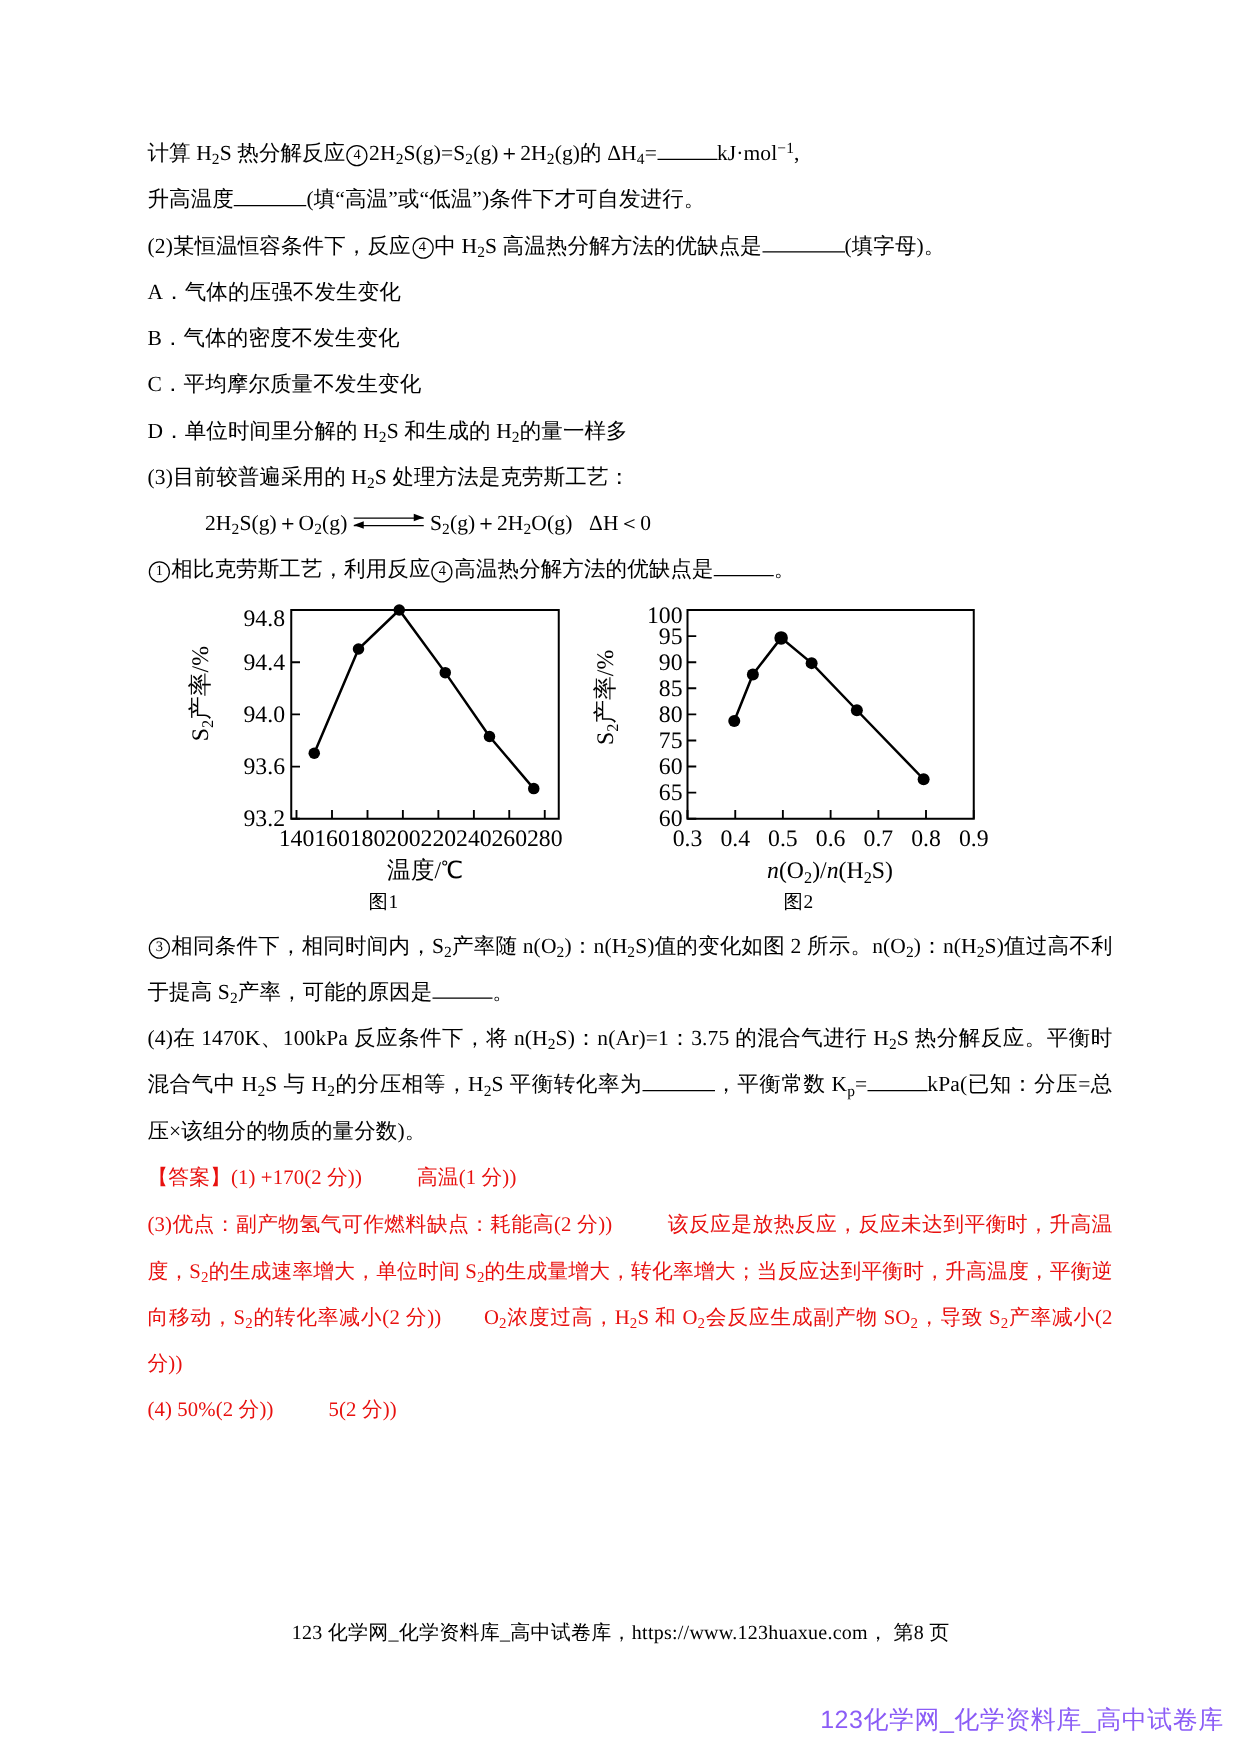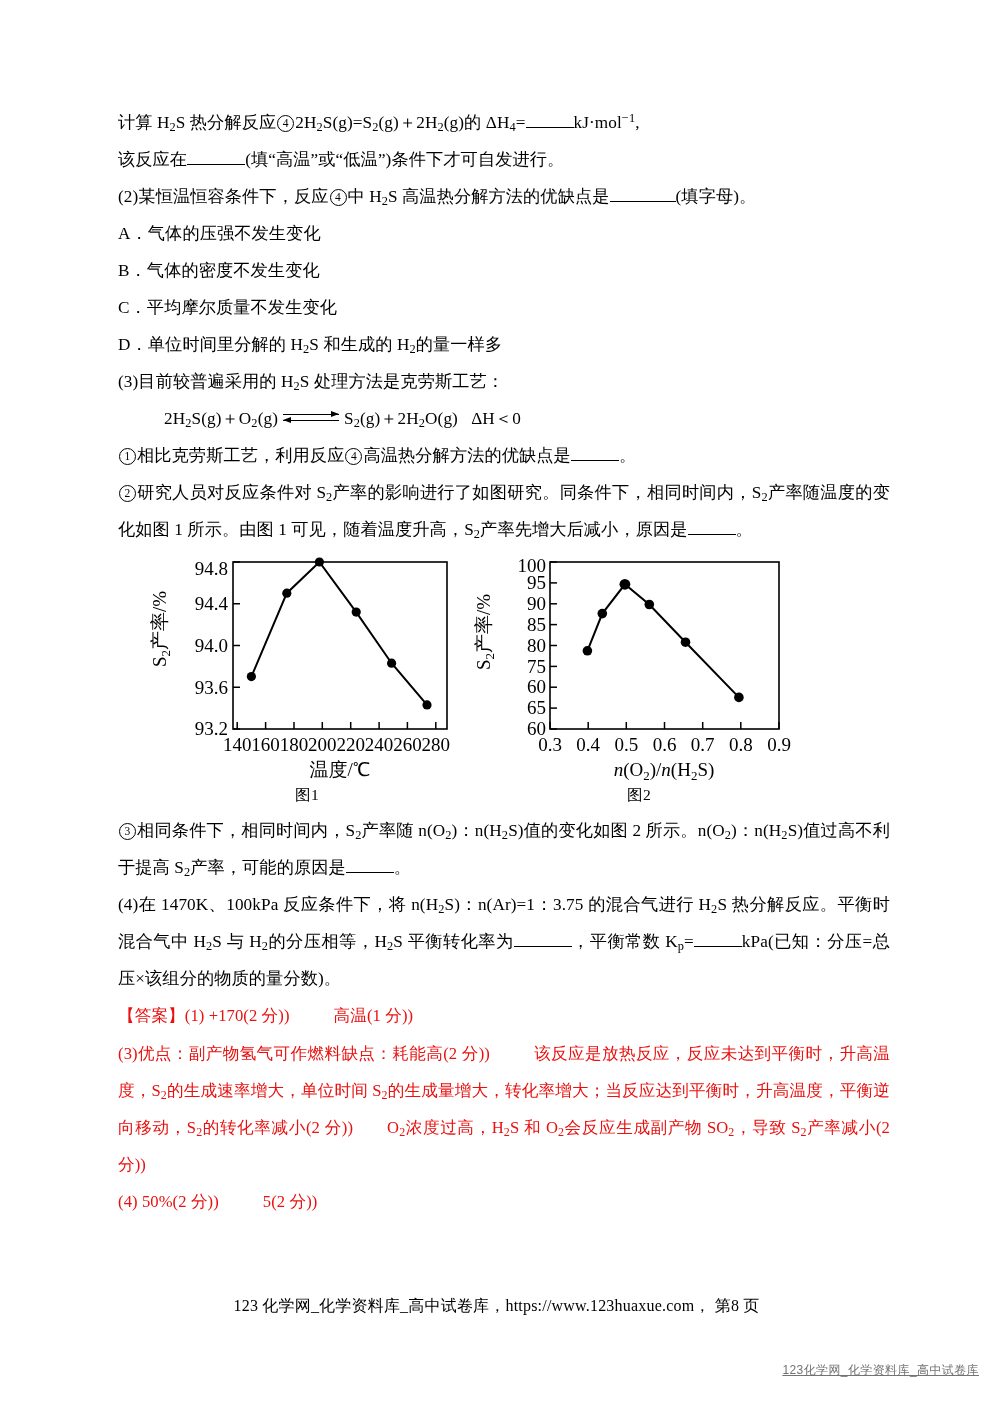--- a/index.html
+++ b/index.html
@@ -159,40 +159,39 @@
     top: 1296px;
     width: 993px;
     text-align: center;
     font-size: 16px;
     letter-spacing: 0.2px;
   }
   .watermark {
     position: absolute;
     right: 14px;
     top: 1362px;
-    font-size: 12px;
-    color: #737373;
+    font-size: 20px;
+    color: #8b5cf6;
     letter-spacing: 0.4px;
     font-family: "Liberation Sans", sans-serif;
-    text-decoration: underline;
   }
 </style>
 </head>
 <body>
 
 <div class="page">
 
   <div class="content">
 
     <div class="line">
       <span>计算 H</span><sub>2</sub><span>S 热分解反应</span><span class="circnum">4</span><span>2H</span><sub>2</sub><span>S(g)=S</span><sub>2</sub><span>(g)</span><span>＋</span><span>2H</span><sub>2</sub><span>(g)的 ΔH</span><sub>4</sub><span>=</span><span class="blank b5"></span><span>kJ·mol</span><sup>−1</sup><span>,</span>
     </div>
 
     <div class="line">
-      <span>该反应在</span><span class="blank b6"></span><span>(填“高温”或“低温”)条件下才可自发进行。</span>
+      <span>升高温度</span><span class="blank b6"></span><span>(填“高温”或“低温”)条件下才可自发进行。</span>
     </div>
 
     <div class="line">
       <span>(2)某恒温恒容条件下，反应</span><span class="circnum">4</span><span>中 H</span><sub>2</sub><span>S 高温热分解方法的优缺点是</span><span class="blank b7"></span><span>(填字母)。</span>
     </div>
 
     <div class="line">
       <span>A．</span><span>气体的压强不发生变化</span>
     </div>
     <div class="line">
@@ -210,23 +209,20 @@
     </div>
 
     <div class="line" style="padding-left:6px;margin-left:40px;">
       <span>2H</span><sub>2</sub><span>S(g)</span><span>＋</span><span>O</span><sub>2</sub><span>(g)</span><span class="eqarrow"><span class="top"></span><span class="bot"></span><span class="ah-r"></span><span class="ah-l"></span></span><span>S</span><sub>2</sub><span>(g)</span><span>＋</span><span>2H</span><sub>2</sub><span>O(g)</span>&nbsp;&nbsp;&nbsp;<span>ΔH</span><span>＜</span><span>0</span>
     </div>
 
     <div class="line">
       <span class="circnum">1</span><span>相比克劳斯工艺，利用反应</span><span class="circnum">4</span><span>高温热分解方法的优缺点是</span><span class="blank b5"></span><span>。</span>
     </div>
 
-    <div class="para">
-      <span class="circnum">2</span><span>研究人员对反应条件对 S</span><sub>2</sub><span>产率的影响进行了如图研究。同条件下，相同时间内，S</span><sub>2</sub><span>产率随温度的变化如图 1 所示。由图 1 可见，随着温度升高，S</span><sub>2</sub><span>产率先增大后减小，原因是</span><span class="blank b5"></span><span>。</span>
-    </div>
 
     <div class="charts">
 
       <div class="chartbox chart1">
         <svg width="342" height="232" viewBox="0 0 342 232">
 
           <rect x="97" y="10" width="214" height="167" fill="none" stroke="#000" stroke-width="1.6"></rect>
 
           <g stroke="#000" stroke-width="1.5">
             <line x1="97" y1="177" x2="104" y2="177"></line>

